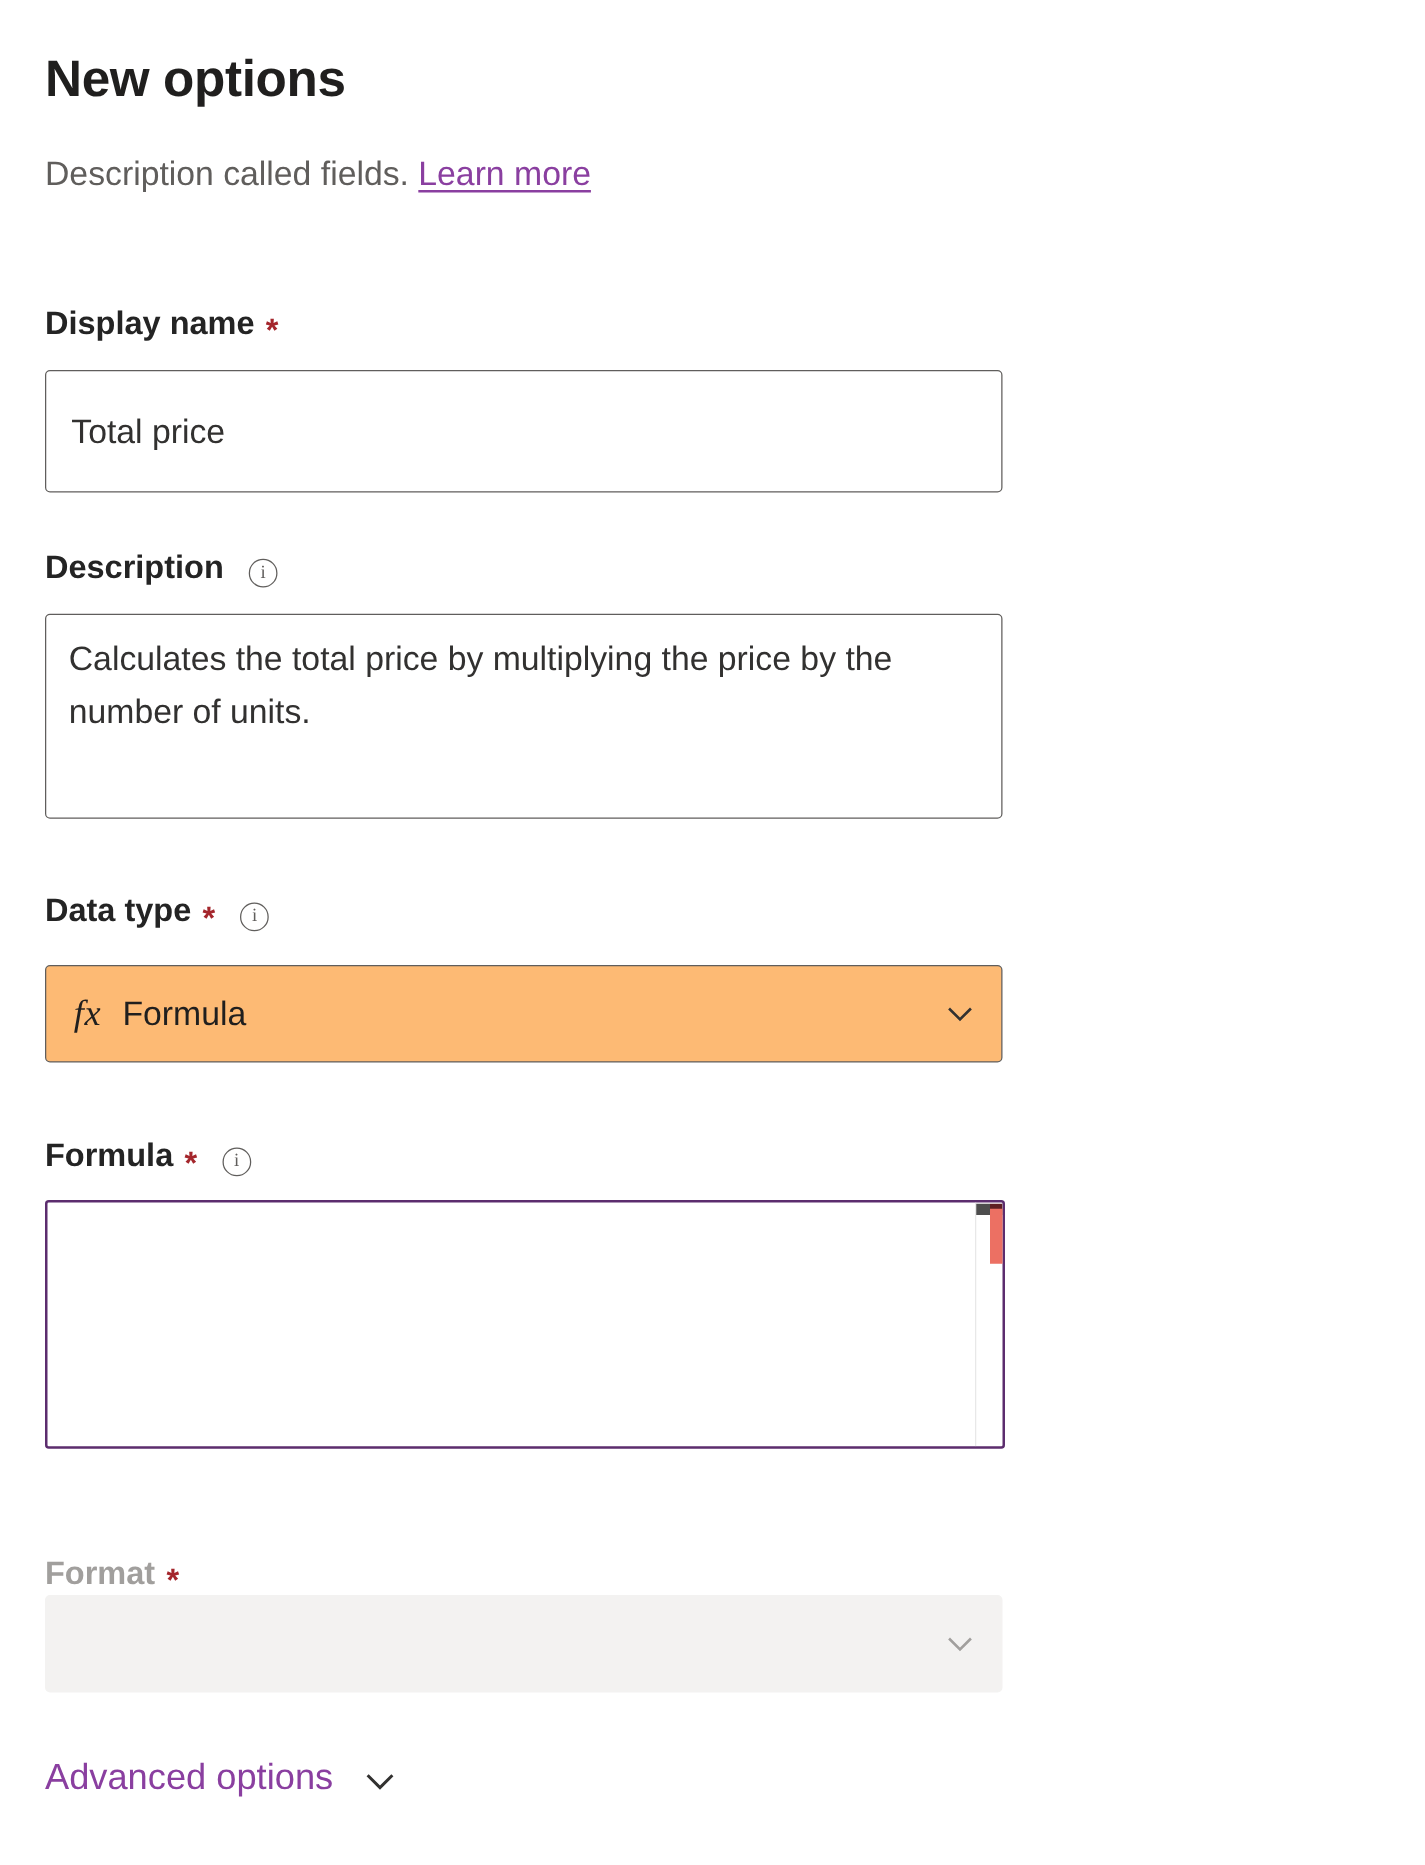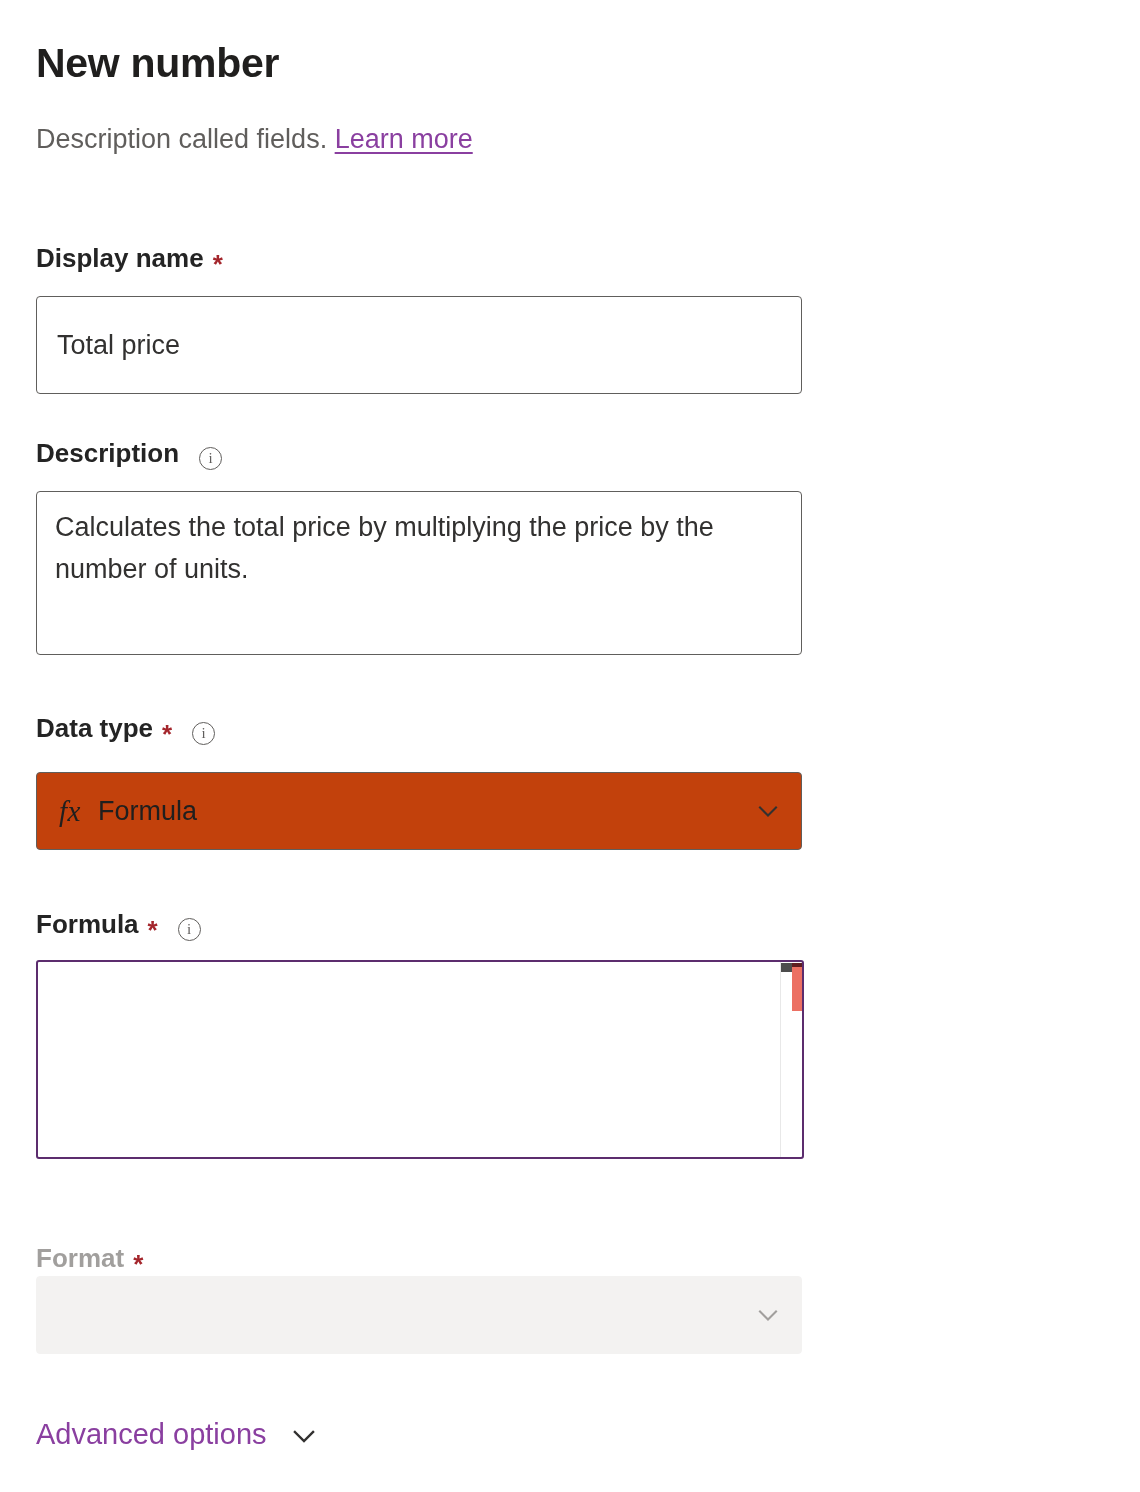--- a/index.html
+++ b/index.html
@@ -145,21 +145,21 @@
 
   
   .dropdown {
     position: absolute;
     left: 36px;
     width: 766px;
     height: 78px;
     box-sizing: border-box;
     border: 1.5px solid #605e5c;
     border-radius: 4px;
-    background: #c2410c;
+    background: #fdba74;
     display: flex;
     align-items: center;
     padding: 0 18px 0 22px;
     cursor: pointer;
   }
   #data-type-dropdown { top: 772px; }
 
   .fx-glyph {
     font-family: "Liberation Serif", serif;
     font-style: italic;
@@ -275,44 +275,43 @@
     height: 44px;
     background: #ec7063;
   }
 
   
   .advanced-options {
     position: absolute;
     left: 36px;
     top: 1404px;
     display: flex;
-    align-items: center;
+    align-items: flex-end;
     cursor: pointer;
-    margin-top: 12px;
   }
   .advanced-options .ao-label {
     font-size: 29px;
     color: #8a3fa0;
     line-height: 36px;
     white-space: nowrap;
   }
   .advanced-options .chevron {
     margin-left: 20px;
     width: 34px;
     height: 34px;
     position: relative;
     top: 2px;
   }
 </style>
 </head>
 <body>
 
 <div class="panel">
 
-  <div class="page-title">New number</div>
+  <div class="page-title">New options</div>
   <div class="subtitle">
     <span>Description called fields.</span>
     <span class="learn-more">Learn more</span>
   </div>
 
   <div class="field-label" style="top:242px;">
     <span>Display name</span>
     <span class="req-star">*</span>
   </div>
   <input id="display-name-input" class="text-input" type="text" value="Total price" style="">

